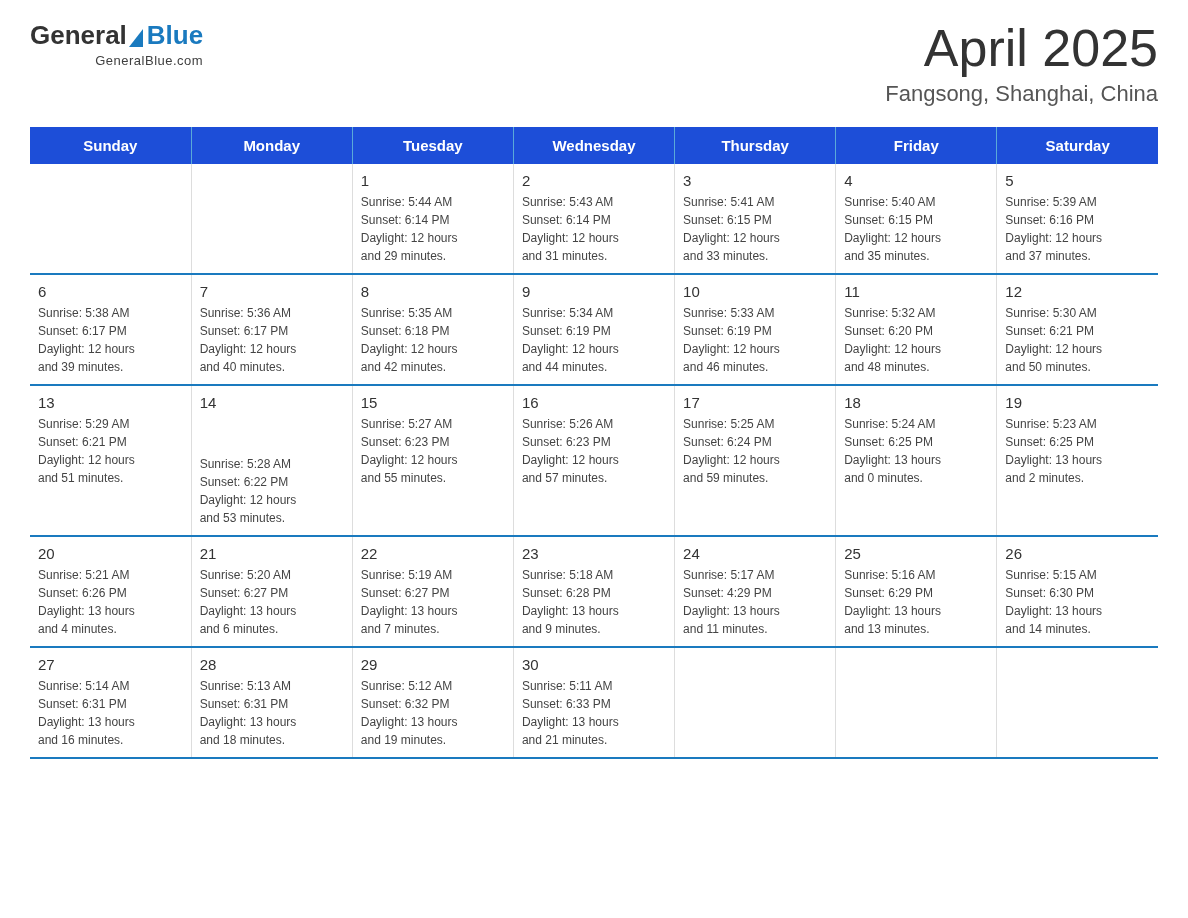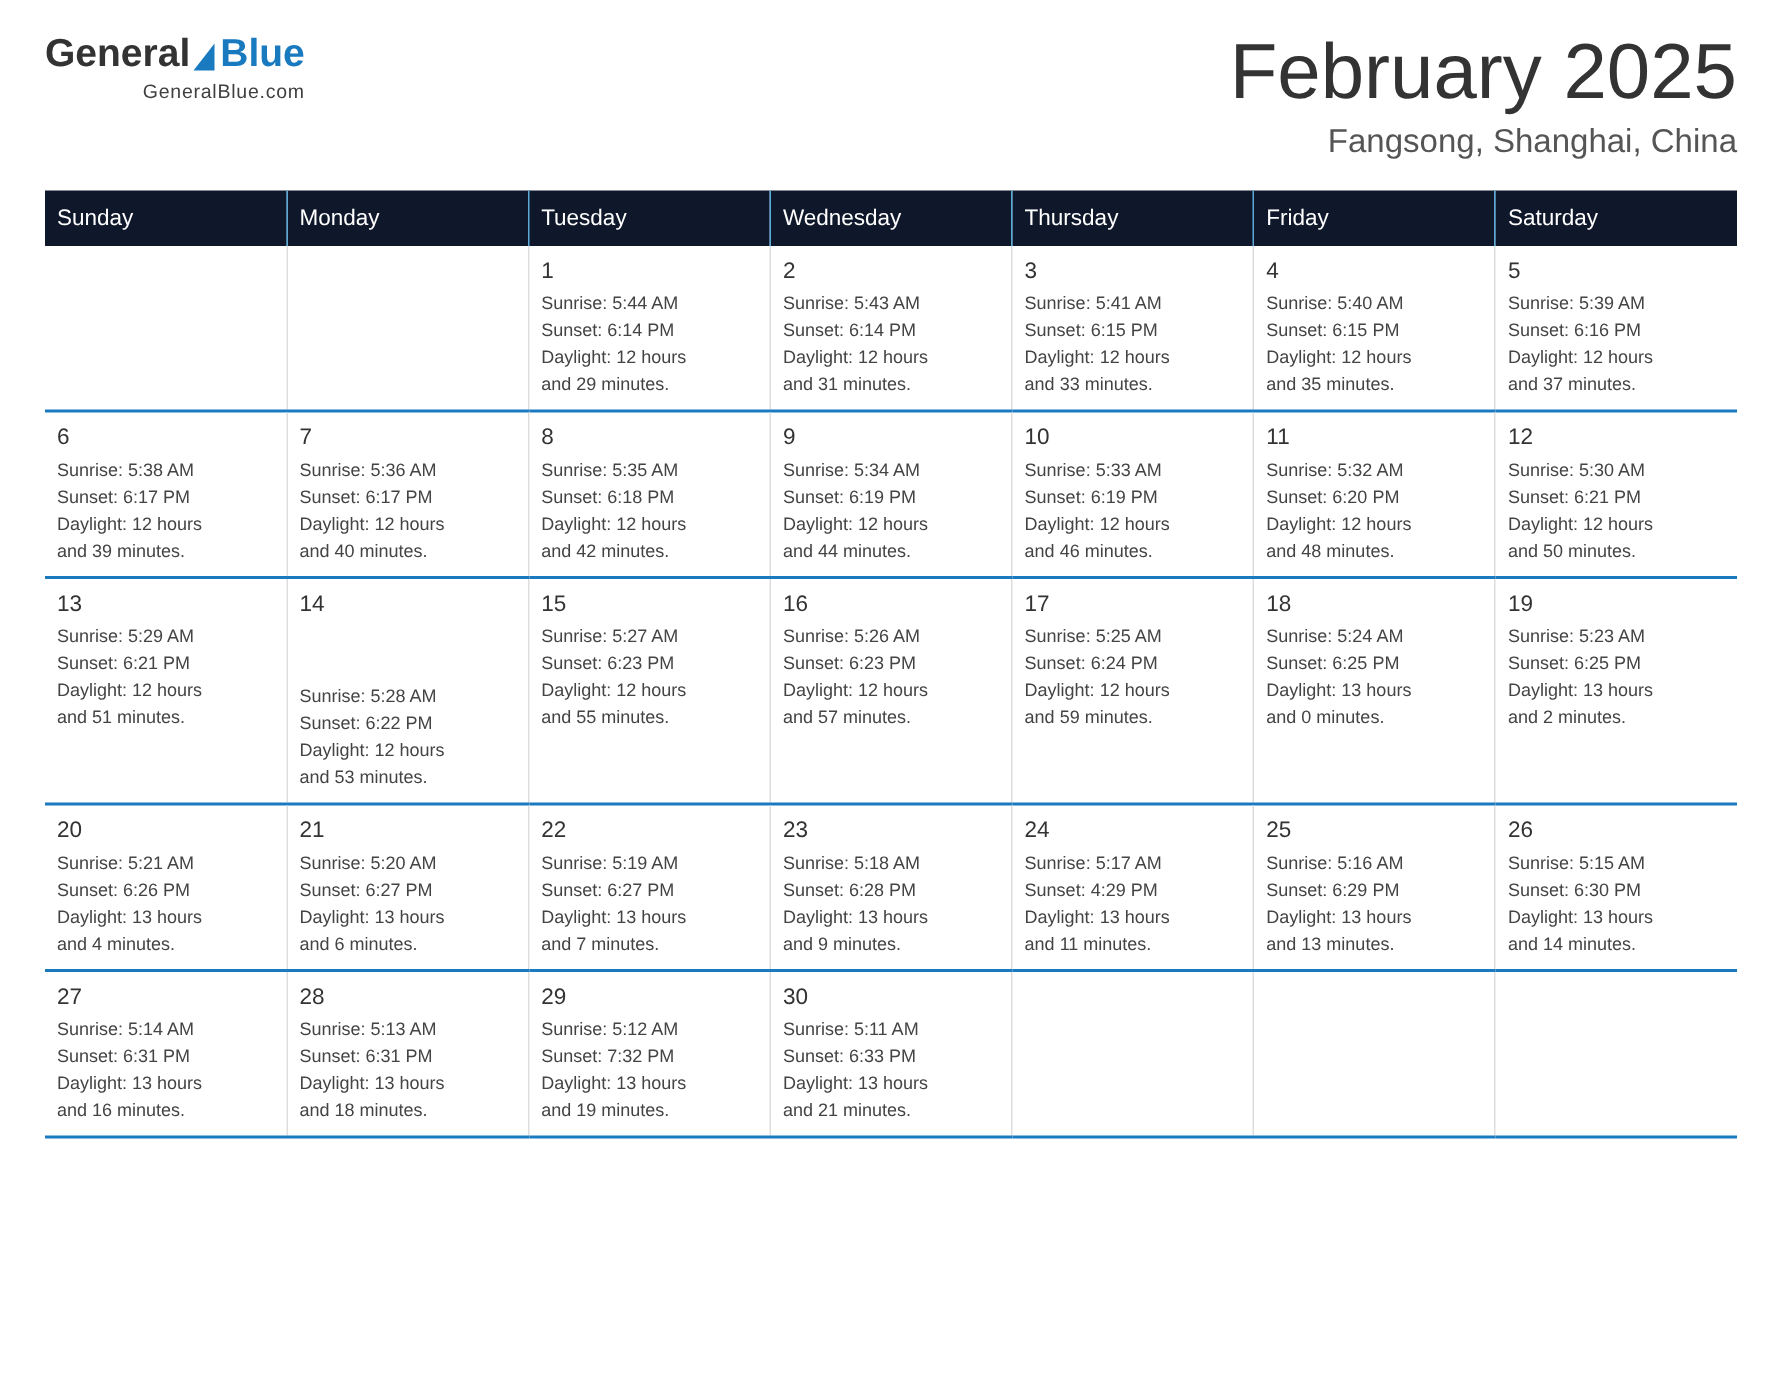--- a/index.html
+++ b/index.html
@@ -62,26 +62,26 @@
       font-size: 22px;
       color: #555;
       margin-top: 4px;
     }
     table {
       width: 100%;
       border-collapse: collapse;
       table-layout: fixed;
     }
     thead tr th {
-      background-color: #0f172a;
+      background-color: #1d4ed8;
       color: #ffffff;
       padding: 10px 8px;
       font-size: 15px;
-      font-weight: normal;
-      text-align: left;
+      font-weight: bold;
+      text-align: center;
       border-right: 1px solid #5aaad8;
     }
     thead tr th:last-child {
       border-right: none;
     }
     tbody tr td {
       vertical-align: top;
       padding: 8px 8px;
       border-right: 1px solid #ddd;
       border-bottom: 2px solid #1a7abf;
@@ -113,21 +113,21 @@
 <div class="header">
   <div class="logo">
     <div class="logo-top">
       <span class="logo-general">General</span>
       <div class="logo-triangle"></div>
       <span class="logo-blue">Blue</span>
     </div>
     <div class="logo-bottom">GeneralBlue.com</div>
   </div>
   <div class="title-area">
-    <div class="page-title">February 2025</div>
+    <div class="page-title">April 2025</div>
     <div class="subtitle">Fangsong, Shanghai, China</div>
   </div>
 </div>
 
 <table>
   <thead>
     <tr>
     <th>Sunday</th>
         <th>Monday</th>
         <th>Tuesday</th>
@@ -341,21 +341,21 @@
         <td>
           <div class="day-number">28</div>
           <div class="day-info" style="white-space: pre-line;">Sunrise: 5:13 AM
 Sunset: 6:31 PM
 Daylight: 13 hours
 and 18 minutes.</div>
         </td>
         <td>
           <div class="day-number">29</div>
           <div class="day-info" style="white-space: pre-line;">Sunrise: 5:12 AM
-Sunset: 7:32 PM
+Sunset: 6:32 PM
 Daylight: 13 hours
 and 19 minutes.</div>
         </td>
         <td>
           <div class="day-number">30</div>
           <div class="day-info" style="white-space: pre-line;">Sunrise: 5:11 AM
 Sunset: 6:33 PM
 Daylight: 13 hours
 and 21 minutes.</div>
         </td>

